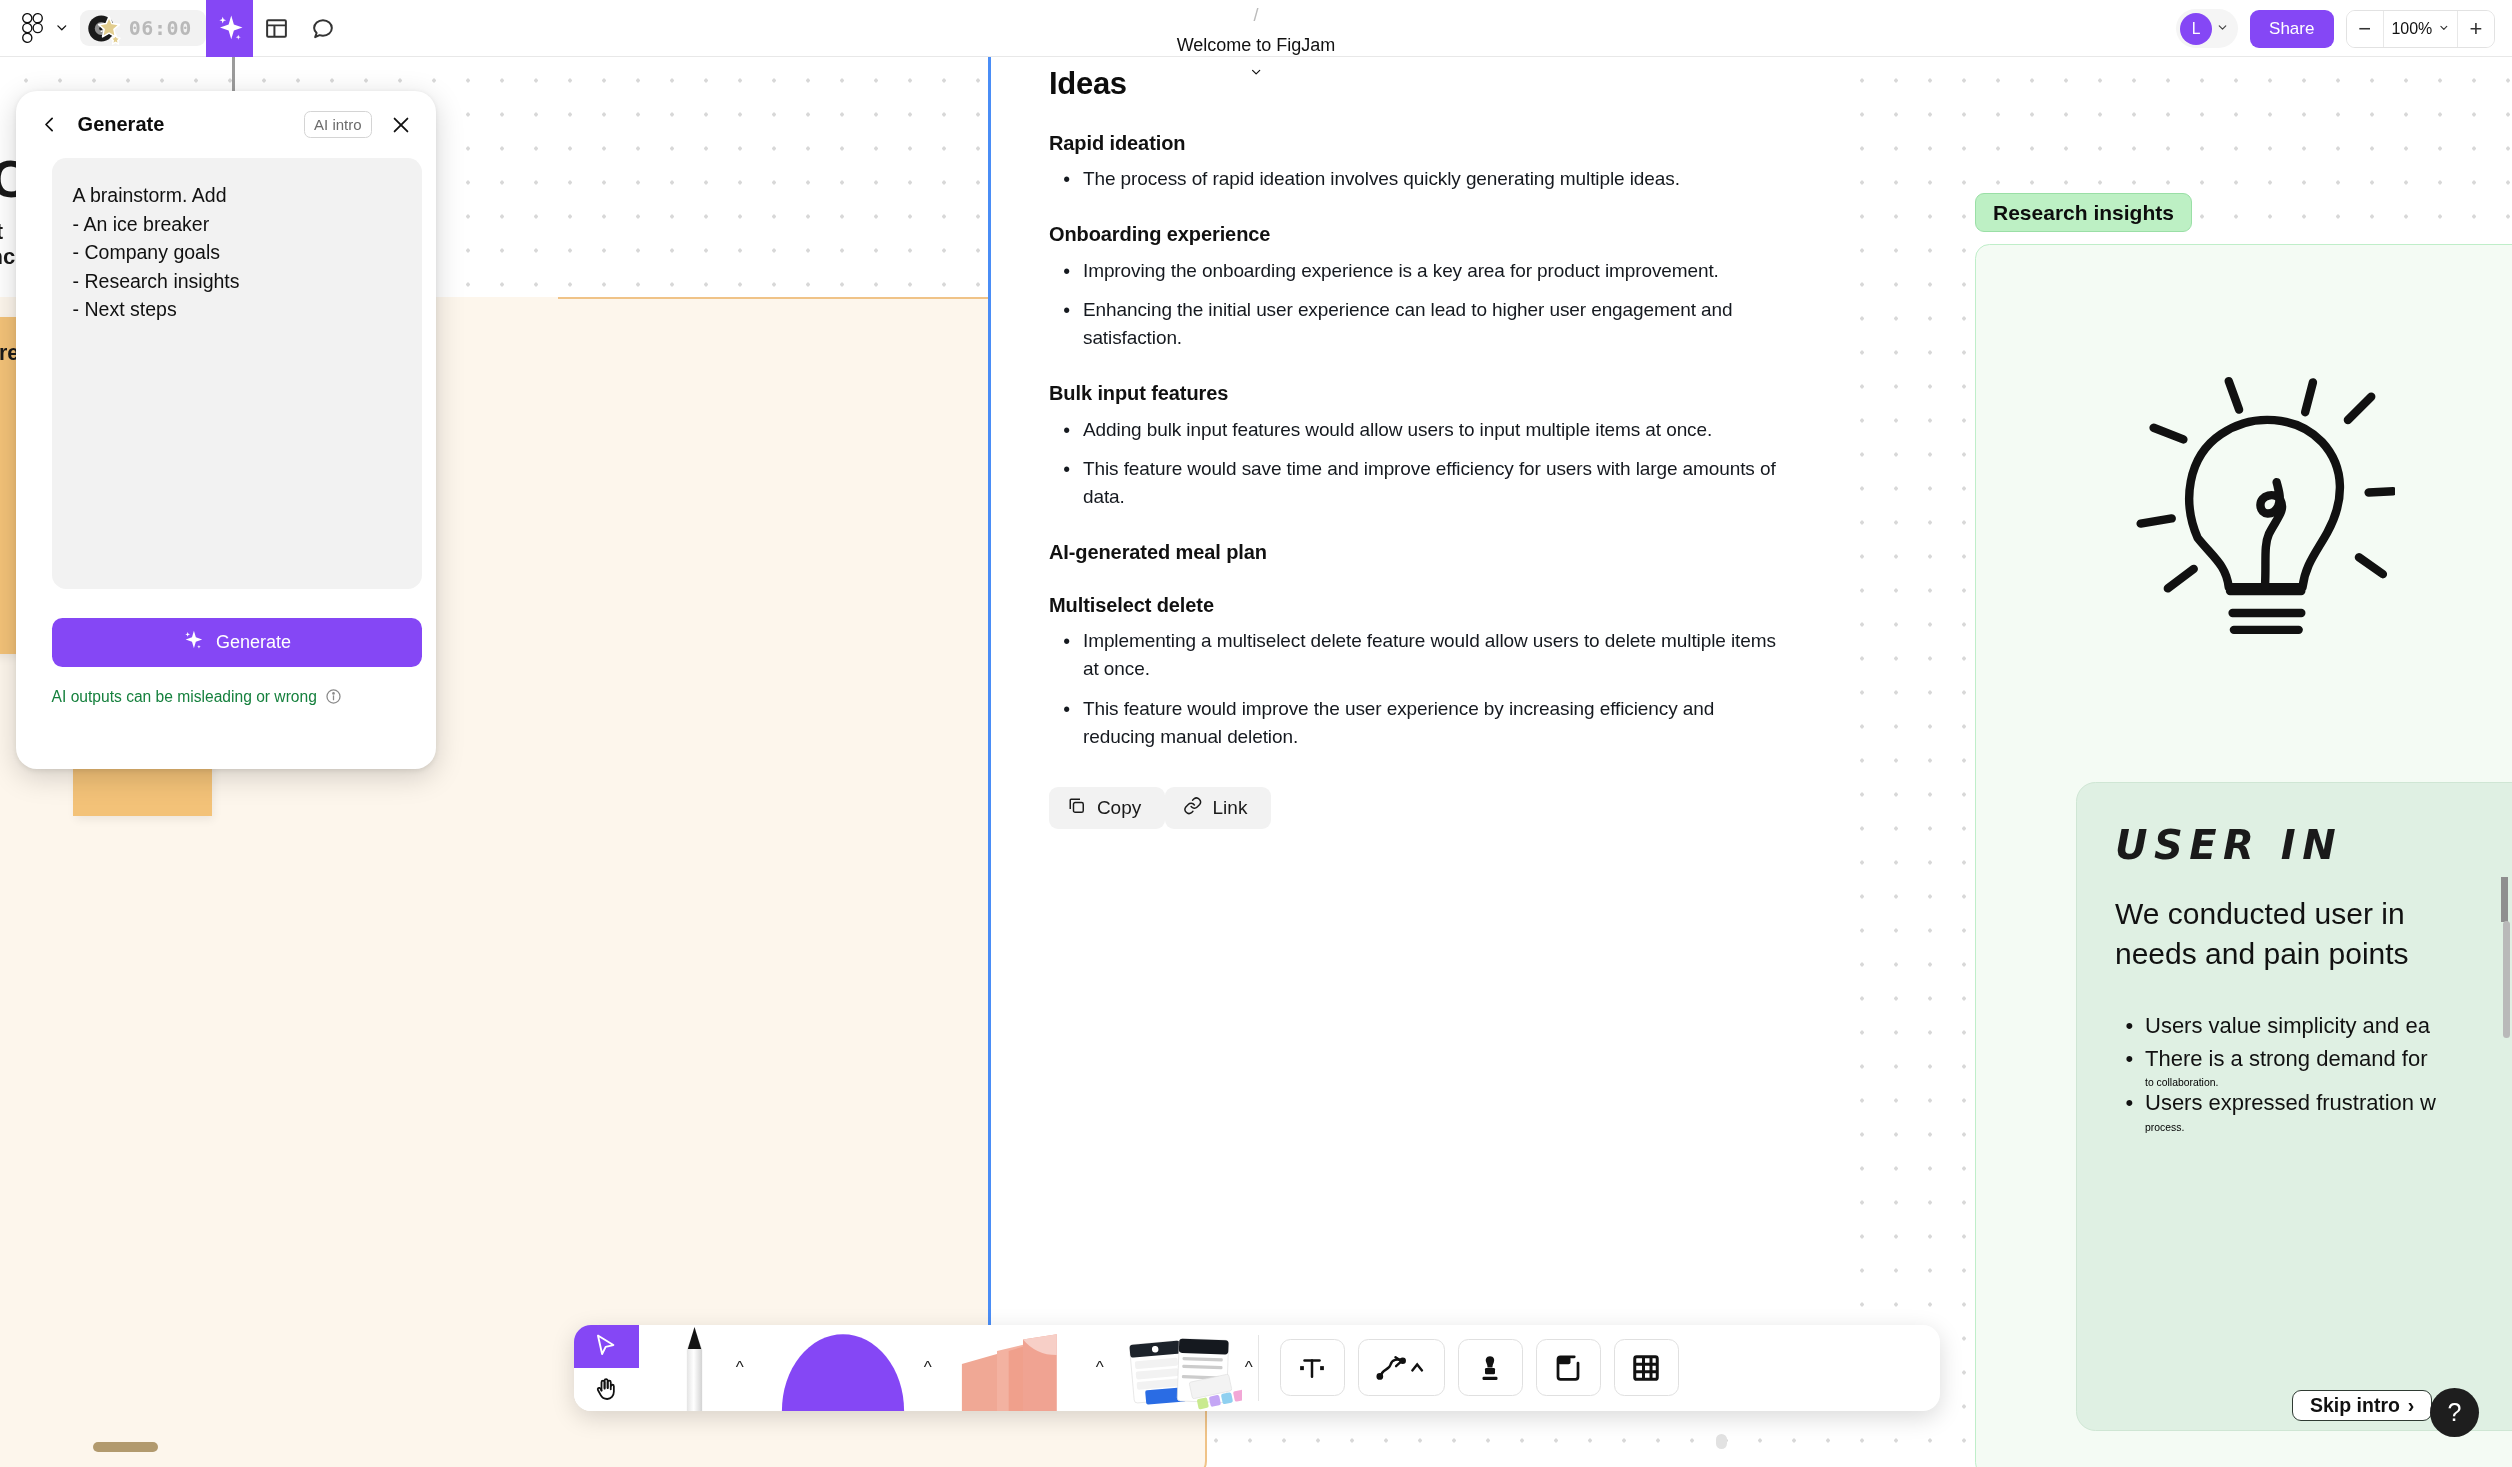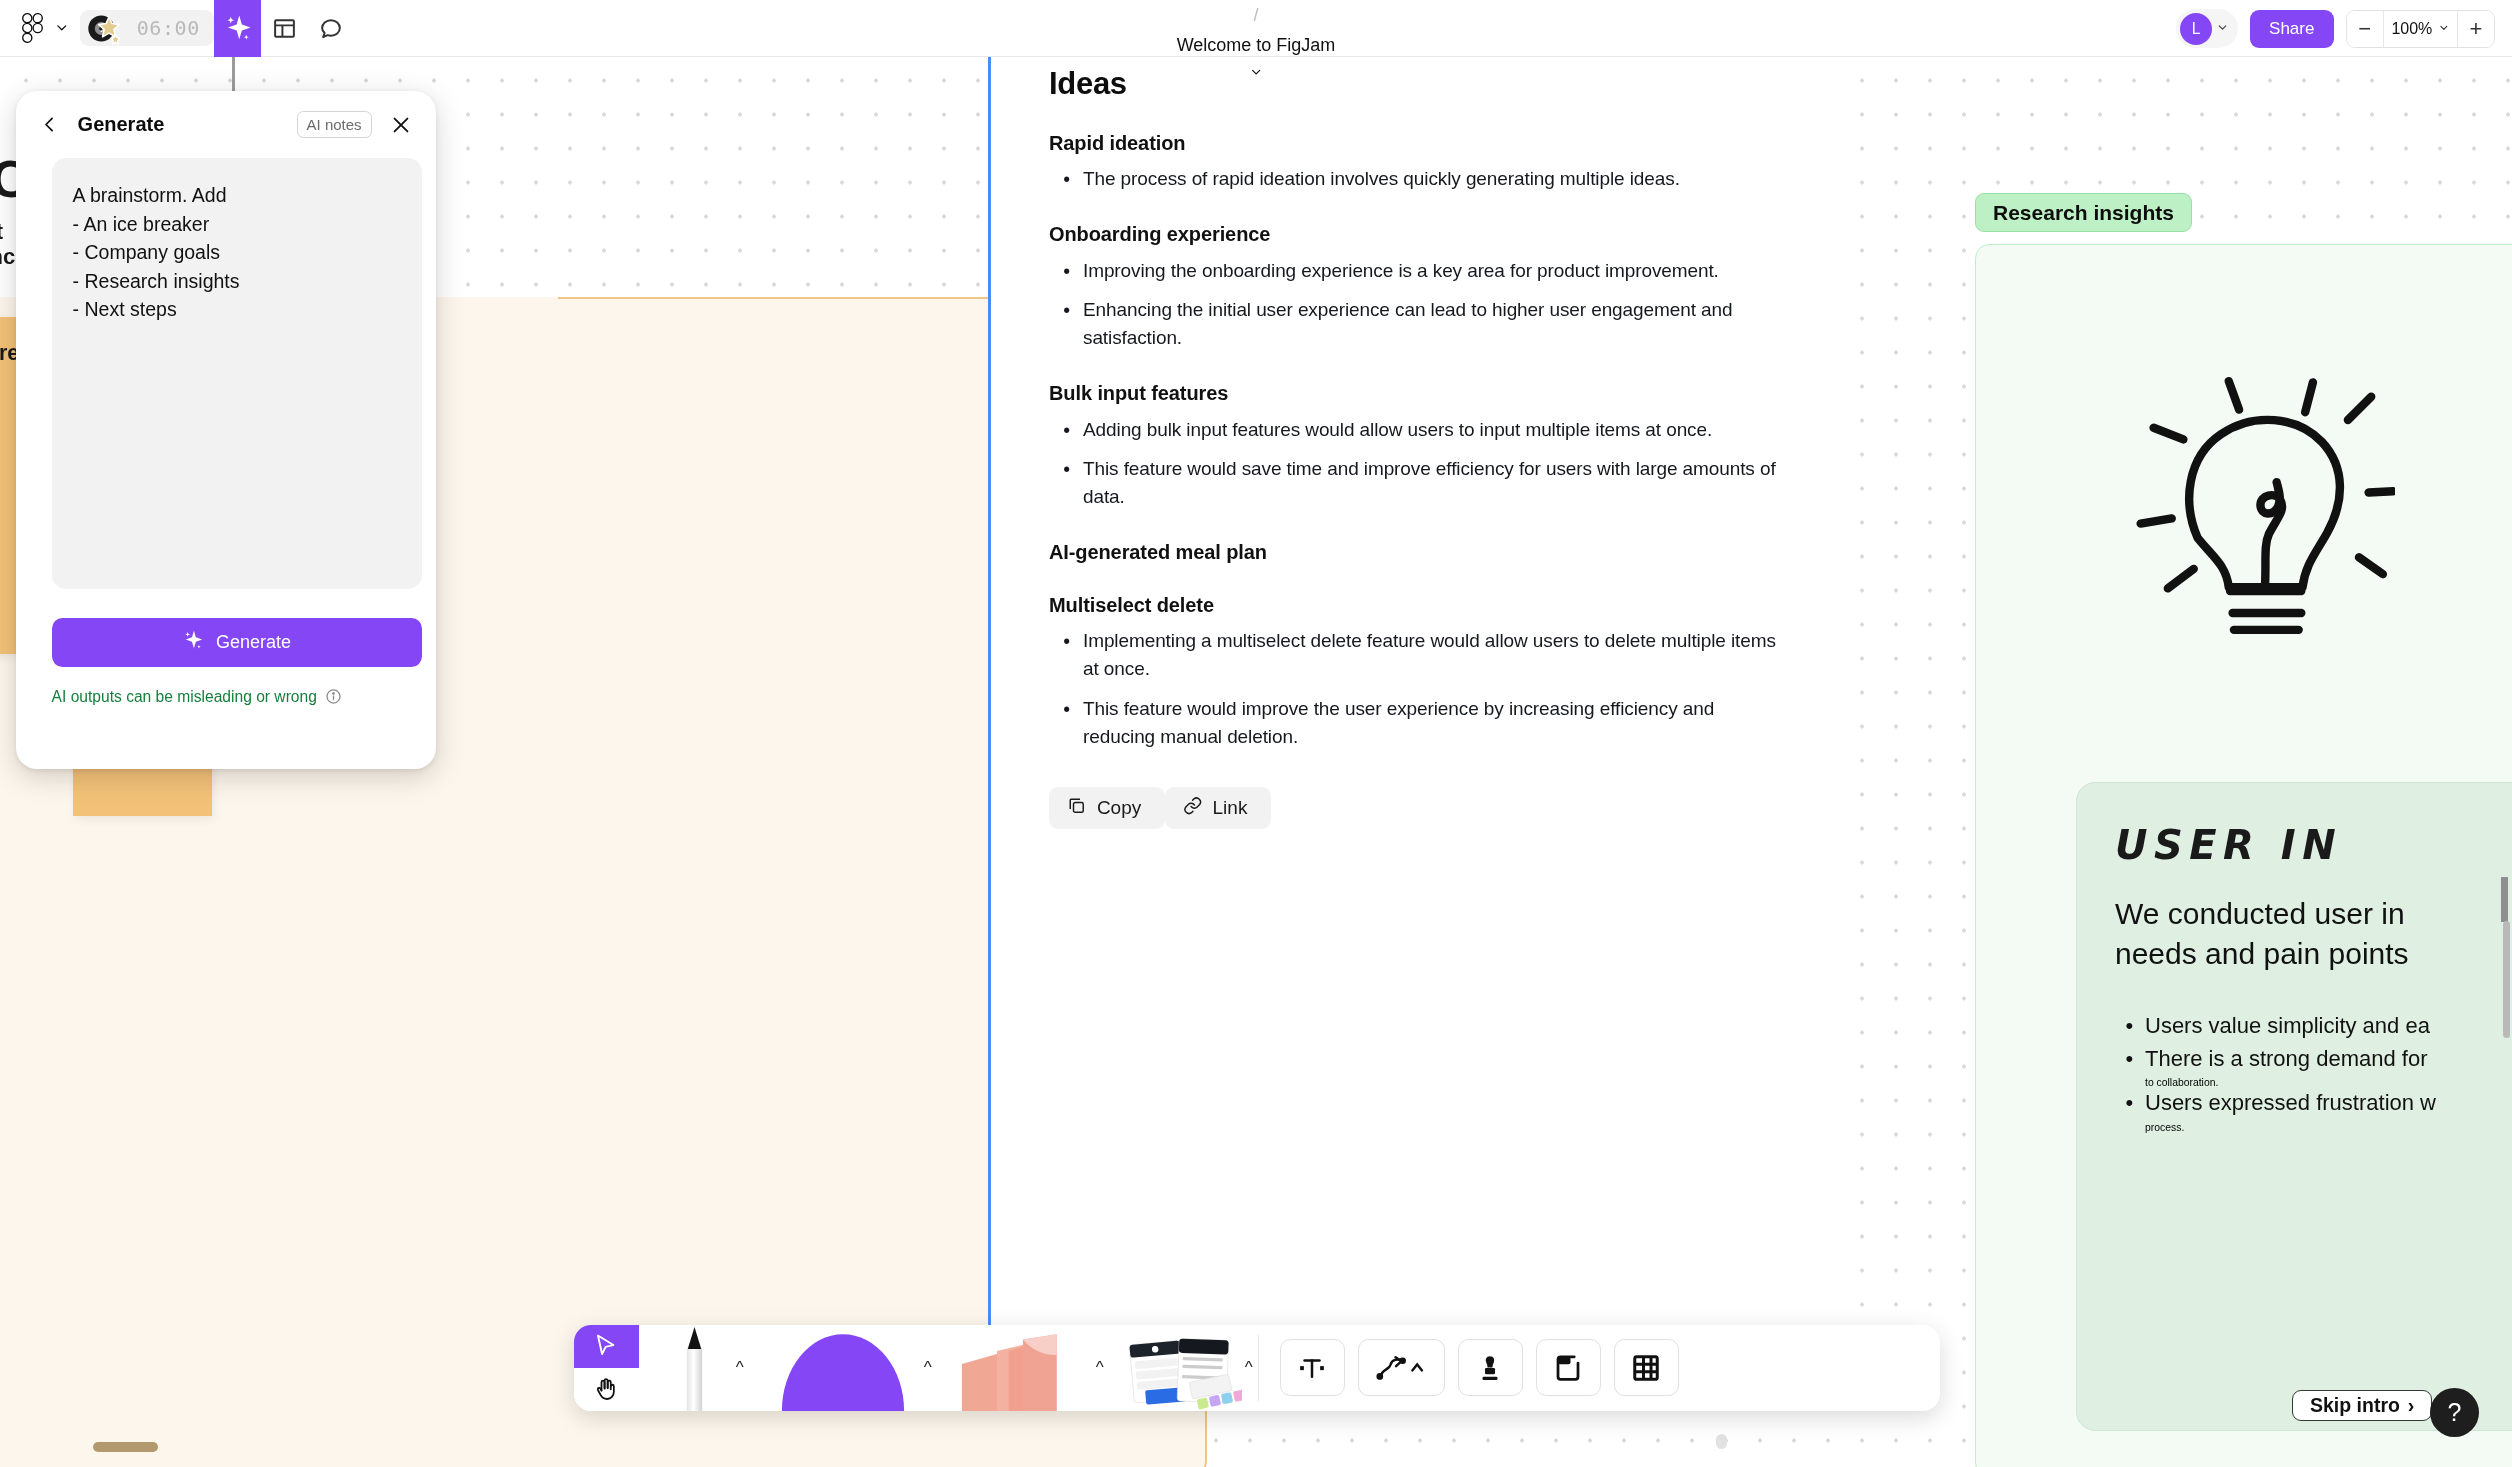--- a/index.html
+++ b/index.html
@@ -96,23 +96,23 @@
   
   .topbar {
     position: absolute; left: 0; top: 0; width: 2512px; height: 57px;
     background: #ffffff; border-bottom: 0.6px solid #e8e8e8;
     display: flex; align-items: center; z-index: 60;
   }
   .tb-left { display: flex; align-items: center; padding-left: 14.3px; gap: 0px; height: 57px; }
   .figma-logo { width: 36px; height: 36px; display: flex; align-items: center; justify-content: center; cursor:pointer;}
   .chev-small { width: 23.4px; height: 36px; display:flex; align-items:center; justify-content:center; cursor:pointer;}
   .timer-pill {
-    display: flex; align-items: center; gap: 15px;
+    display: flex; align-items: center; gap: 7px;
     background: #f2f2f2; border-radius: 9px; height: 36px;
-    padding: 0 14.3px 0 6.5px; margin-left: 6.5px; cursor: pointer;
+    padding: 0 14.3px 0 6.5px; margin-left: 6.5px; cursor: pointer; font-weight: bold;
   }
   .timer-icon { width: 35px; height: 35px; position: relative; }
   .timer-text {
     font-family: "DejaVu Sans Mono", monospace; font-size: 20px;
     color: #b9b9b9; letter-spacing: 0.6px;
   }
   .tb-btn {
     width: 47px; height: 57px; display: flex; align-items: center; justify-content: center;
     cursor: pointer;
   }
@@ -587,21 +587,21 @@
   <div class="bottom-scrollbar"></div>
 
   <div class="gen-panel">
     <div class="gen-head">
       <div class="gen-back">
         <svg width="21" height="21" viewBox="0 0 24 24" fill="none" stroke="#111" stroke-width="2" stroke-linecap="round" stroke-linejoin="round">
           <path d="M15 5 L 8 12 L 15 19"></path>
         </svg>
       </div>
       <div class="gen-title">Generate</div>
-      <div class="beta-badge">AI notes</div>
+      <div class="beta-badge">AI intro</div>
       <div class="gen-close">
         <svg width="22" height="22" viewBox="0 0 24 24" fill="none" stroke="#111" stroke-width="2" stroke-linecap="round">
           <path d="M5 5 L 19 19 M19 5 L 5 19"></path>
         </svg>
       </div>
     </div>
 
     <textarea class="gen-textarea" placeholder="Describe what you want to create" style="">A brainstorm. Add
 - An ice breaker
 - Company goals

